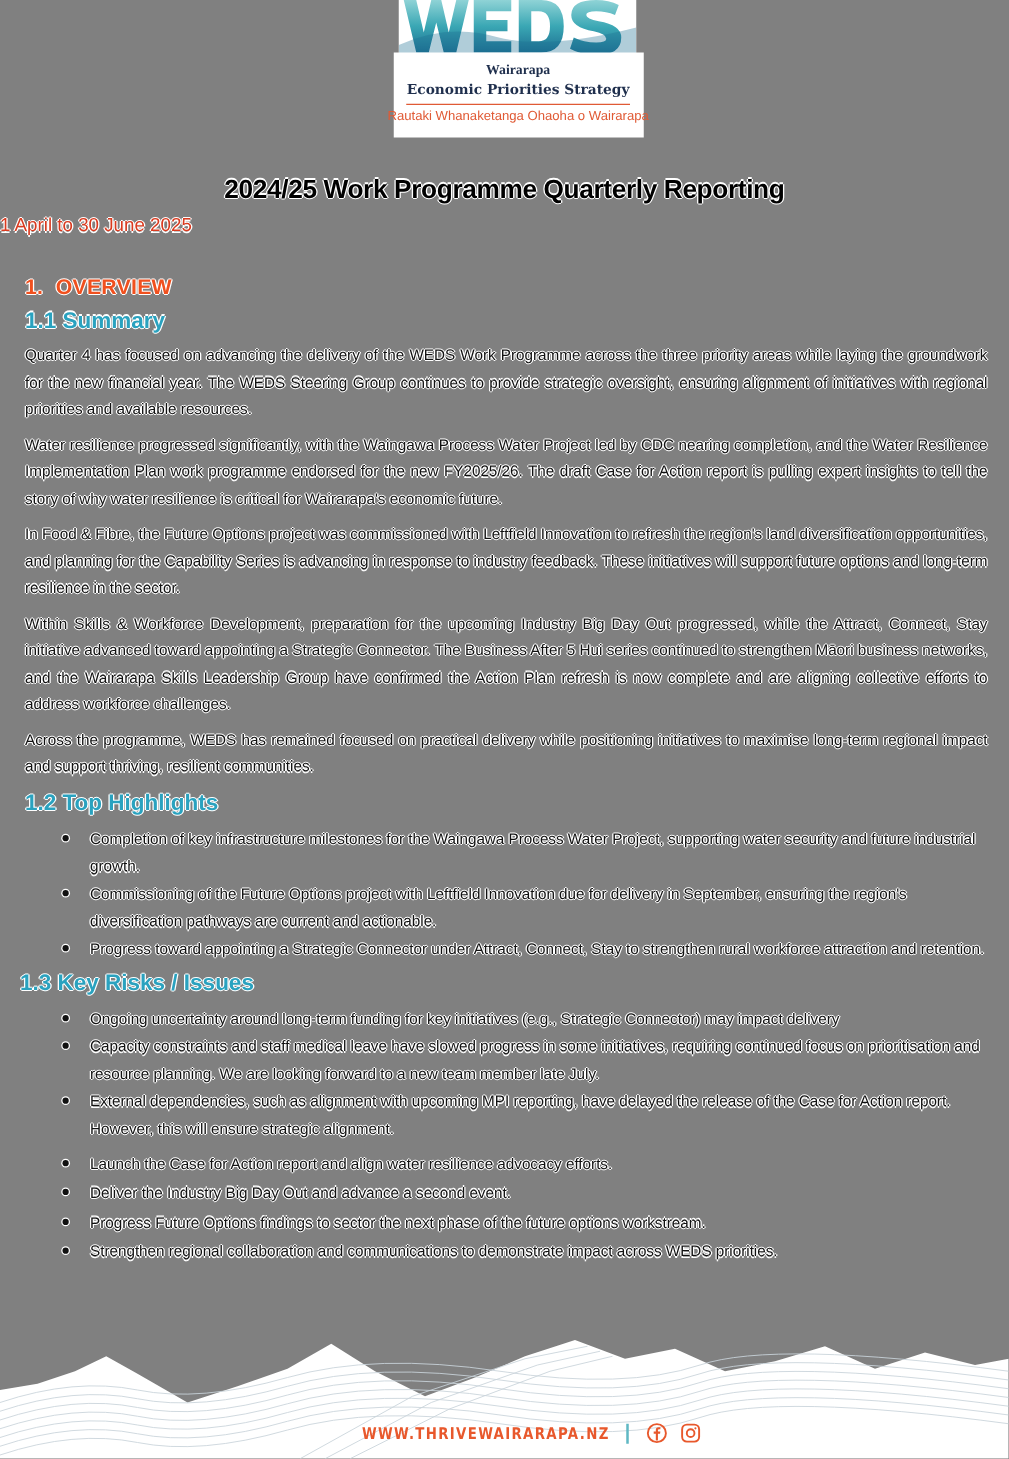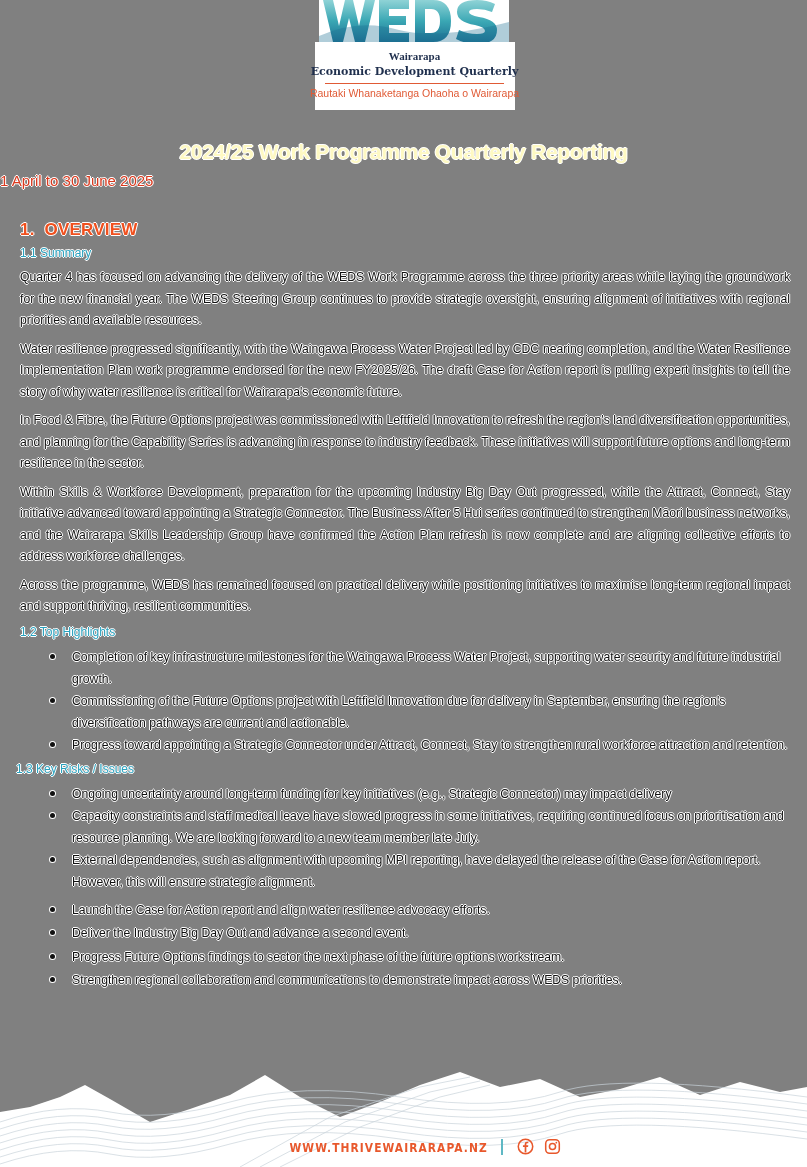--- a/index.html
+++ b/index.html
@@ -82,21 +82,21 @@
       color: #e05a35;
     }
     
     .title {
       position: absolute;
       left: 0; right: 0;
       top: 140px;
       text-align: center;
       font-size: 21px;
       font-weight: bold;
-      color: #fef9c3;
+      color: #000000;
       letter-spacing: -0.3px;
     }
     .subtitle {
       position: absolute;
       left: 0; right: 0;
       top: 172px;
       font-size: 15px;
       color: #d93a1f;
     }
     
@@ -108,22 +108,22 @@
     }
     .h1 {
       font-size: 17px;
       font-weight: bold;
       color: #f0501e;
       margin-bottom: 6px;
       letter-spacing: 0.2px;
     }
     .h1 .num { margin-right: 10px; }
     .h2 {
-      font-size: 12px;
-      font-weight: normal;
+      font-size: 18px;
+      font-weight: bold;
       color: #2aa2bf;
       margin-bottom: 7px;
     }
     .h2.shift { margin-left: -4px; }
     .para {
       font-size: 12.2px;
       line-height: 21.5px;
       text-align: justify;
       color: #111;
       margin-bottom: 7px;
@@ -209,21 +209,21 @@
       <path d="M60 0 L90 0 L90 9 L70 9 L70 16 L87 16 L87 25 L70 25 L70 33 L90 33 L90 42 L60 42 Z" fill="url(#wg)"></path>
 
       <path d="M96 0 L114 0 Q132 0 132 21 Q132 42 114 42 L96 42 Z M106 9 L106 33 L112 33 Q121 33 121 21 Q121 9 112 9 Z" fill="url(#wg)" fill-rule="evenodd"></path>
 
       <path d="M176 4 Q168 0 158 0 Q138 0 138 12 Q138 22 156 25 Q166 27 166 31 Q166 34 158 34 Q148 34 140 30 L137 39 Q146 44 158 44 Q178 44 178 30 Q178 20 160 17 Q150 15 150 12 Q150 9 158 9 Q166 9 173 12 Z" fill="url(#wg)"></path>
       <path d="M0 36 Q40 18 80 30 Q120 40 190 22 L190 44 L0 44 Z" fill="#1d6f92" opacity="0.35"></path>
     </svg>
   </div>
   <div class="logo-bg"></div>
   <div class="logo-sub1">Wairarapa</div>
-  <div class="logo-sub2">Economic Development Quarterly</div>
+  <div class="logo-sub2">Economic Priorities Strategy</div>
   <div class="logo-rule"></div>
   <div class="logo-sub3">Rautaki Whanaketanga Ohaoha o Wairarapa</div>
 </div>
 
 <div class="title text-halo">2024/25 Work Programme Quarterly Reporting</div>
 <div class="subtitle text-halo">1 April to 30 June 2025</div>
 
 <div class="content">
   <div class="h1 text-halo">
     <span class="num">1.</span><span>OVERVIEW</span>

